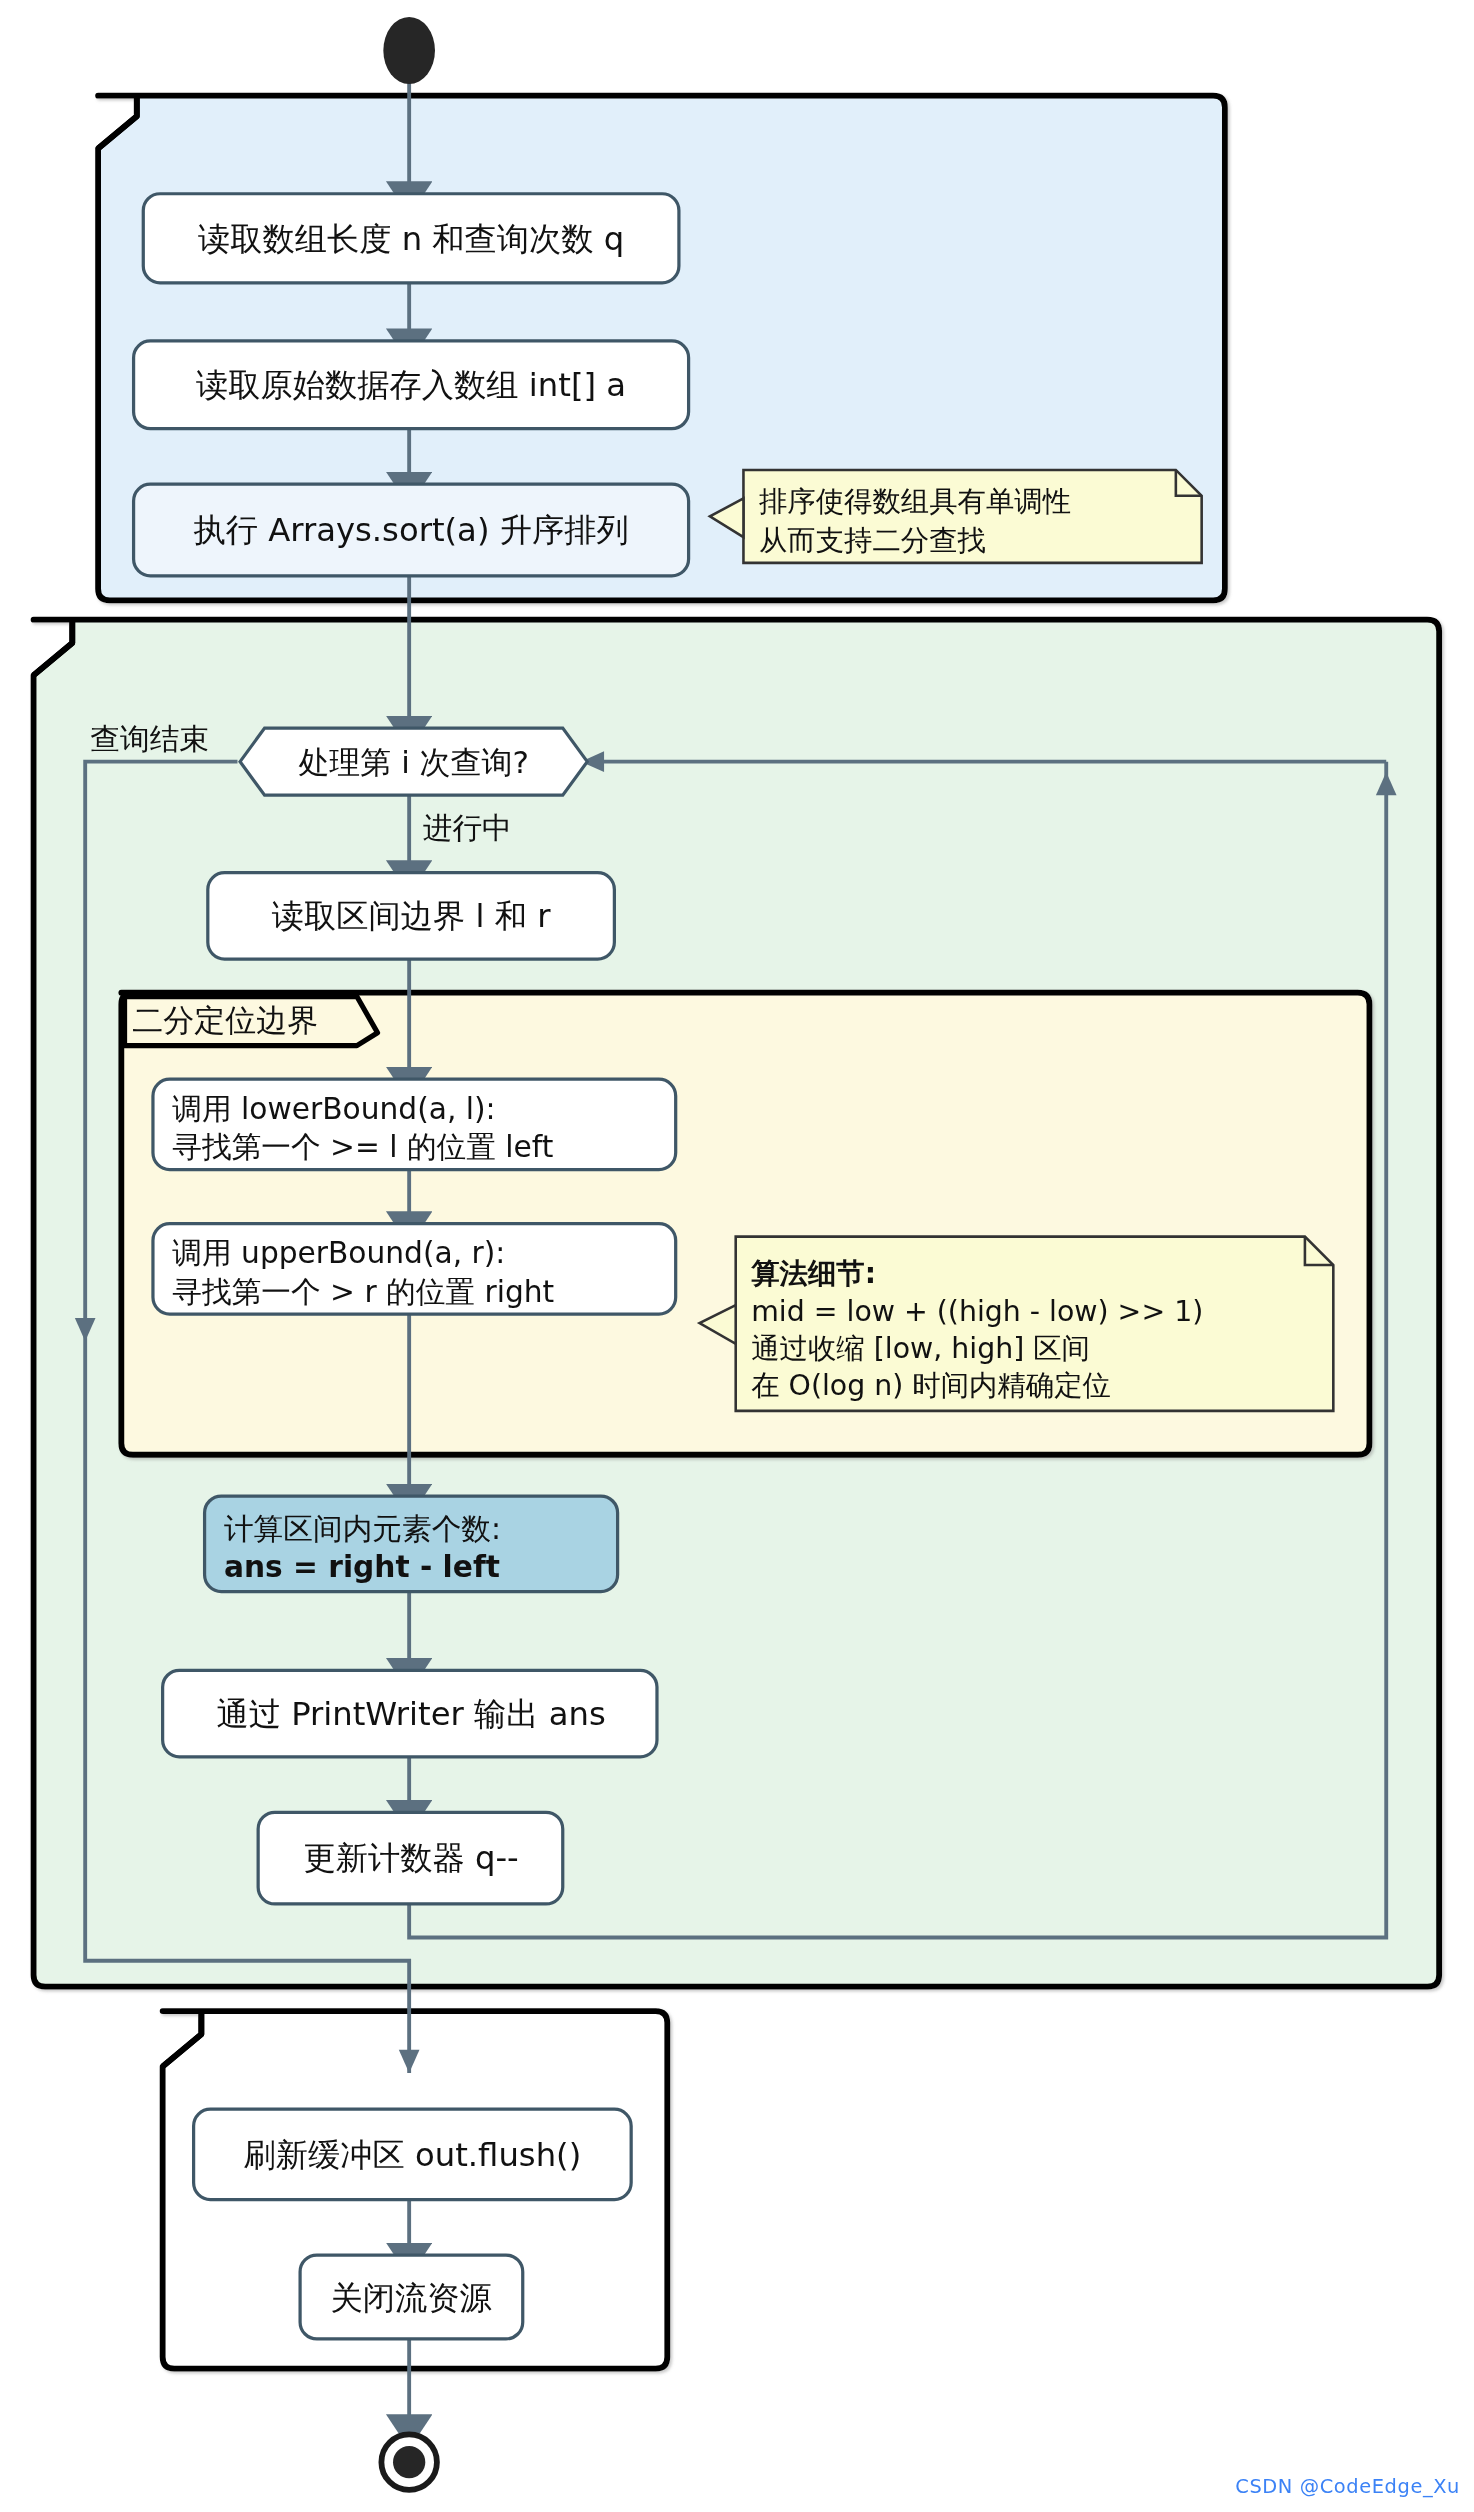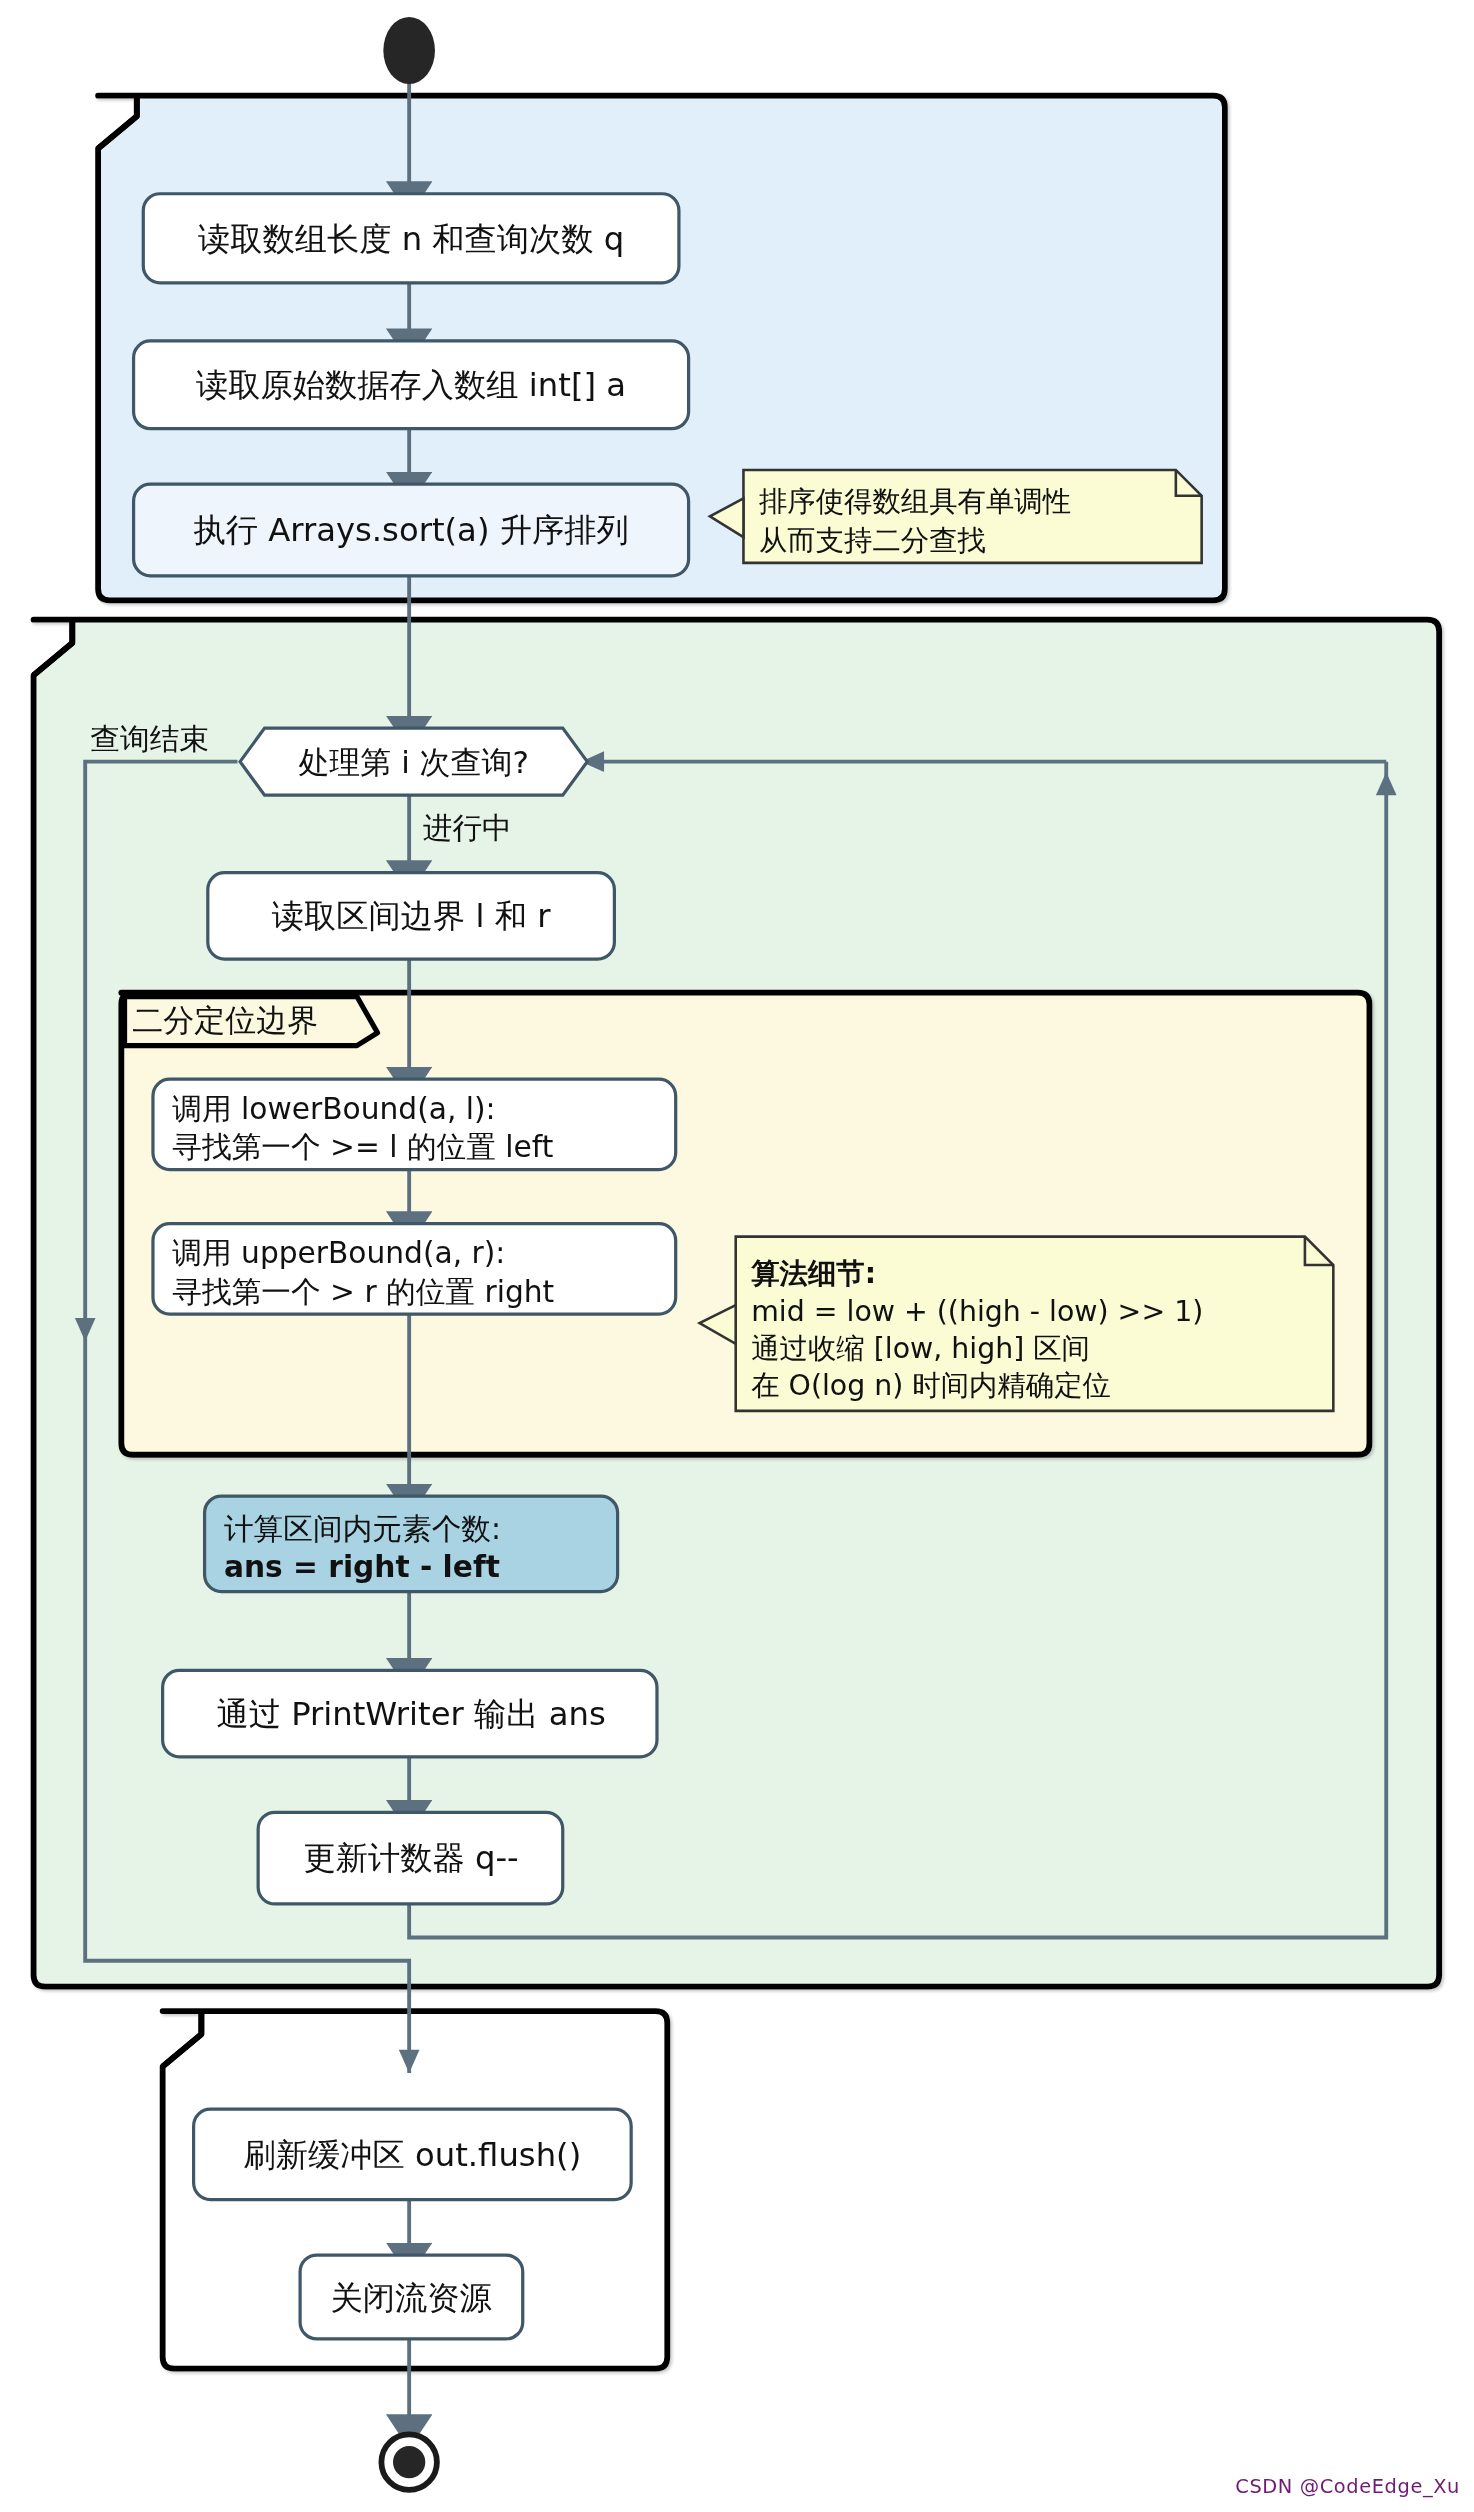--- a/index.html
+++ b/index.html
@@ -6,21 +6,21 @@
   body{
     font-family:"DejaVu Sans","Liberation Sans",sans-serif;
     width:1474px;height:2512px;position:relative;overflow:hidden;
   }
   #stage{position:absolute;left:0;top:0;width:1474px;height:2512px;}
   svg{display:block;}
   .nodeTxt{font-family:"DejaVu Sans","Liberation Sans",sans-serif;fill:#111111;}
   .watermark{
     position:absolute;right:14px;bottom:14px;
     font-family:"DejaVu Sans","Liberation Sans",sans-serif;
-    font-size:19.4px;color:#701a75;letter-spacing:0.6px;
+    font-size:19.4px;color:#3b82f6;letter-spacing:0.6px;
     user-select:none;
   }
 </style>
 </head>
 <body>
 
 <div id="stage">
 <svg width="1474" height="2512" viewBox="0 0 2284 3892" xmlns="http://www.w3.org/2000/svg">
 
   <defs>

